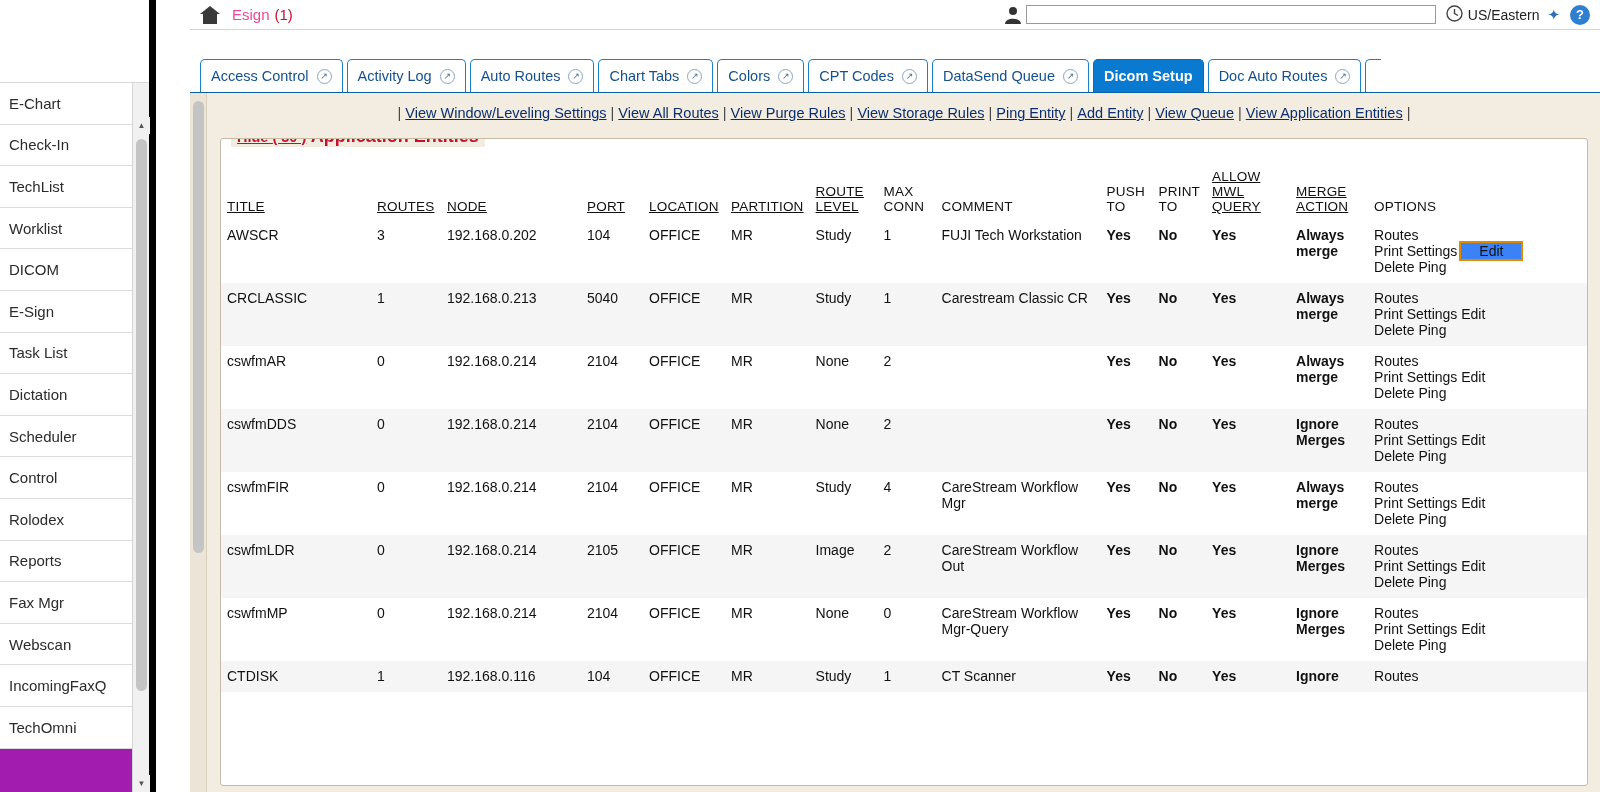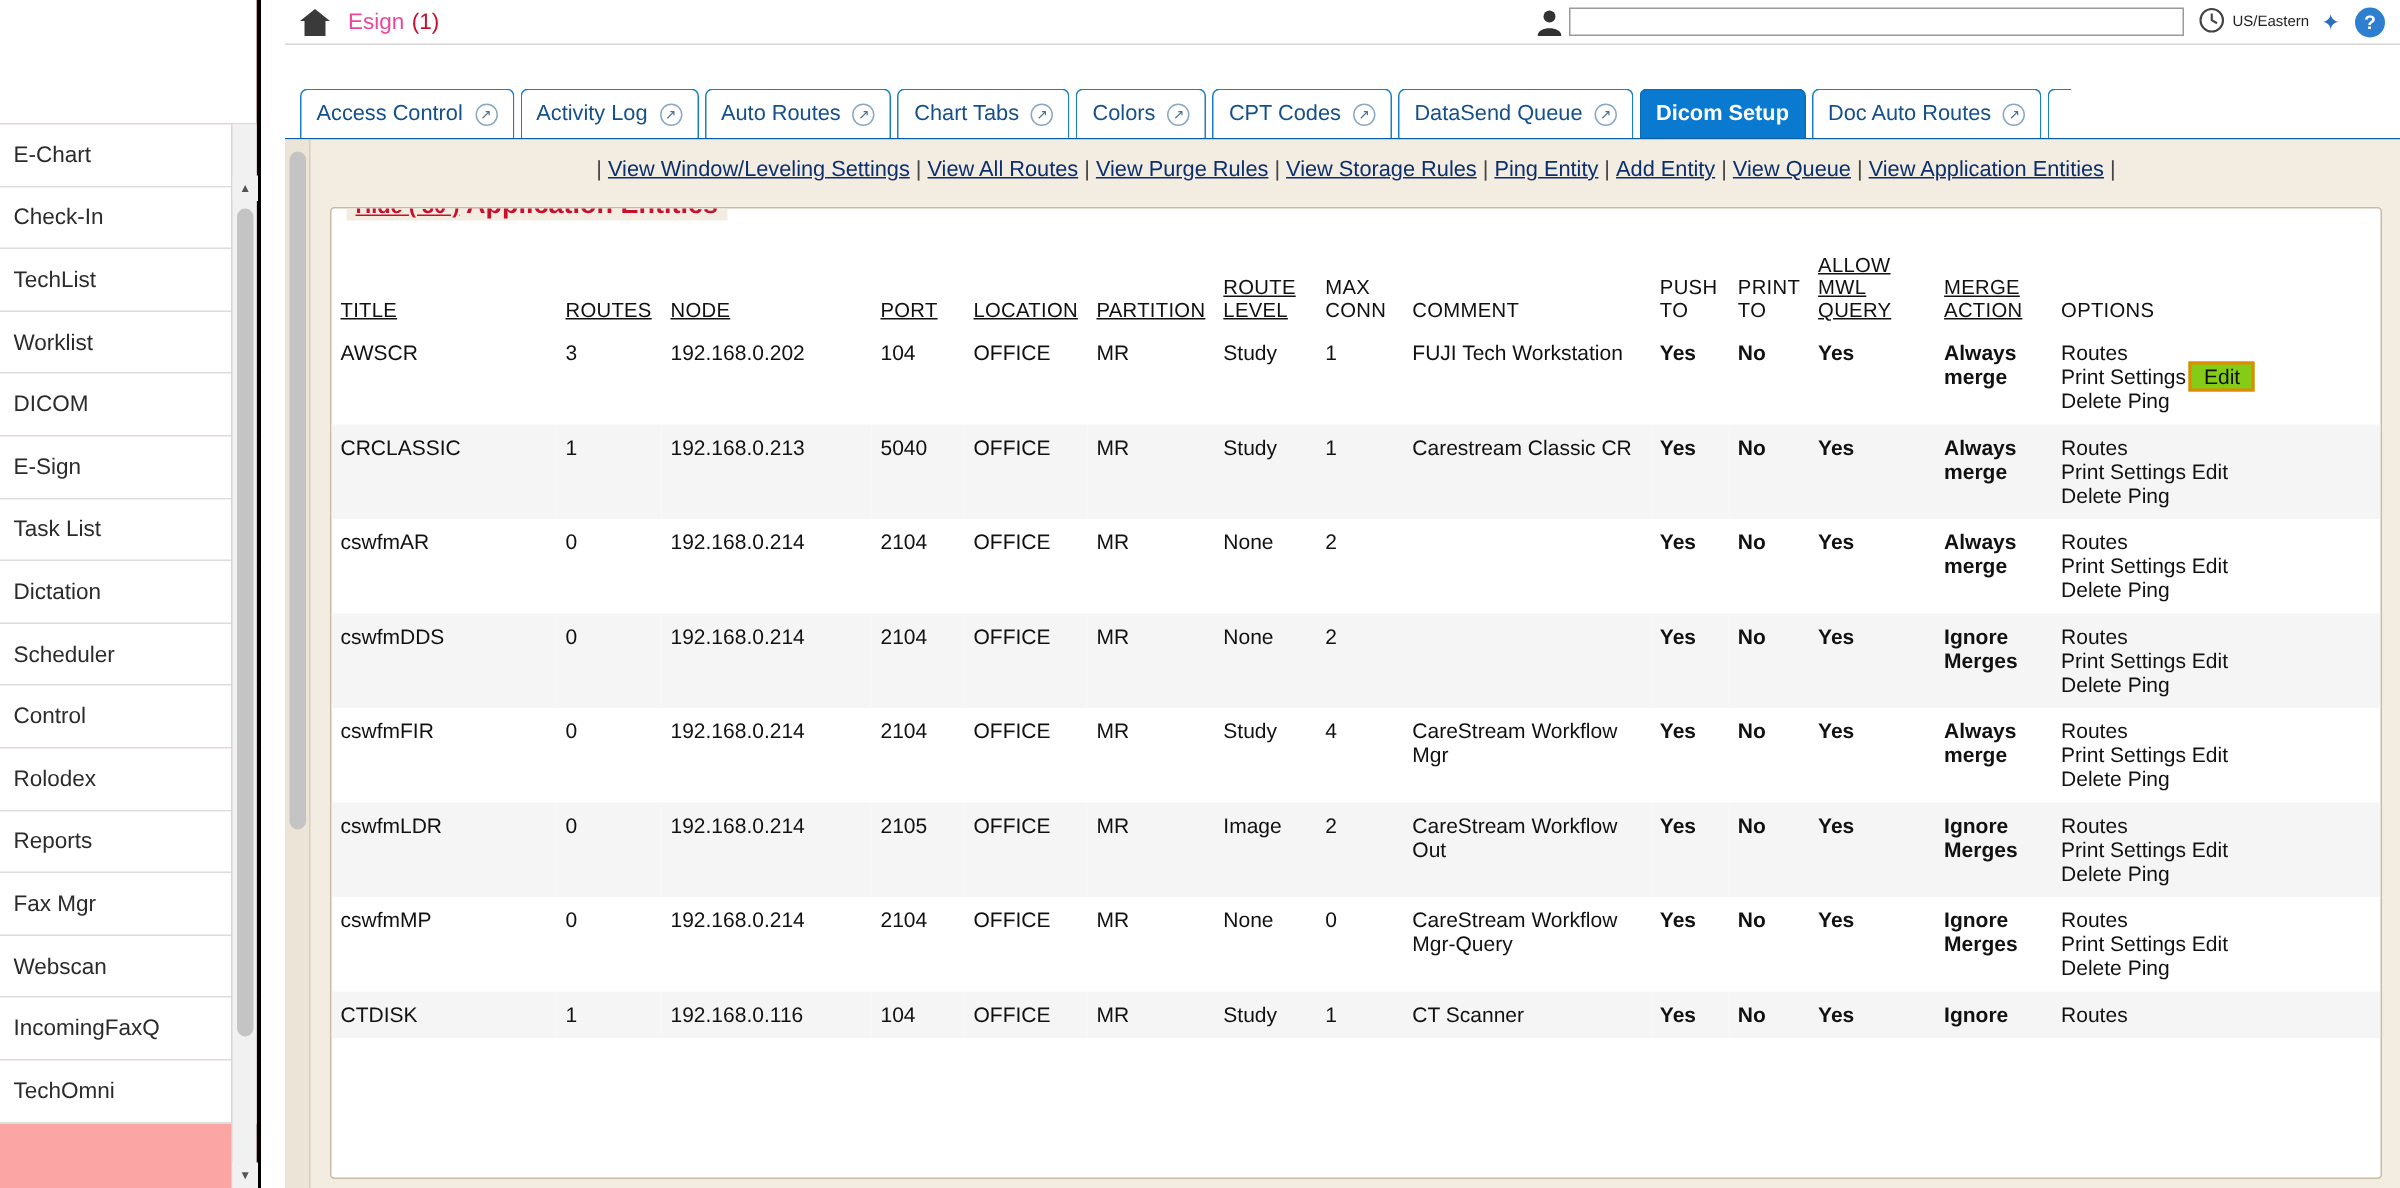--- a/index.html
+++ b/index.html
@@ -10,23 +10,23 @@
     background: #ffffff;
     font-family: "Liberation Sans", sans-serif;
     font-size: 13px;
     color: #1a1a1a;
   }
   #app { position: relative; width: 1600px; height: 792px; }
 
   
   .sidebar {
     position: absolute; left: 0; top: 0;
-    width: 174px; height: 792px;
-    background: #fca5a5;
-    border-right: 3px solid #000000;
+    width: 156px; height: 792px;
+    background: #a21caf;
+    border-right: 7px solid #000000;
   }
   .sidebar-top {
     height: 83px;
     border-bottom: 1px solid #d8d8d8;
     background: #ffffff;
   }
   .sidebar-list { position: relative; }
   .sb-item {
     height: 41.6px;
     display: flex; align-items: center;
@@ -75,21 +75,21 @@
   .esign-count { color: #c8102e; margin-left: 5px; font-size: 15px; }
   .topbar-spacer { flex: 1; }
   .person-icon { width: 26px; display:flex; align-items:center; justify-content:center; color:#333; }
   .search-box {
     width: 410px; height: 19px;
     border: 1px solid #9a9a9a; background: #fff;
     margin-right: 10px;
   }
   .tz {
     display: flex; align-items: center; gap: 5px;
-    font-size: 10px; color: #222; margin-right: 8px;
+    font-size: 14px; color: #222; margin-right: 8px;
   }
   .clock-icon { color: #444; }
   .wand-icon { color: #2f6fba; margin-right: 10px; font-size: 15px; }
   .help-icon {
     width: 20px; height: 20px; border-radius: 50%;
     background: #2f7fd0; color: #fff; font-size: 13px; font-weight: bold;
     display: flex; align-items: center; justify-content: center;
     margin-right: 10px;
   }
 
@@ -218,23 +218,23 @@
   table.ae td {
     vertical-align: top;
     padding: 7px 6px 8px 6px;
     font-size: 14px;
     color: #111;
   }
   table.ae tr.alt td { background: #f5f5f5; }
   .b { font-weight: bold; }
   .opt-line { white-space: nowrap; }
   .edit-hl {
-    background: #84cc16;
+    background: #3b82f6;
     border: 2px solid #e08a00;
-    padding: 0 8px;
+    padding: 0 18px;
     margin-left: 2px;
   }
   .col-title   { width: 150px; }
   .col-routes  { width: 70px; }
   .col-node    { width: 140px; }
   .col-port    { width: 62px; }
   .col-loc     { width: 82px; }
   .col-part    { width: 80px; }
   .col-level   { width: 68px; }
   .col-conn    { width: 58px; }

